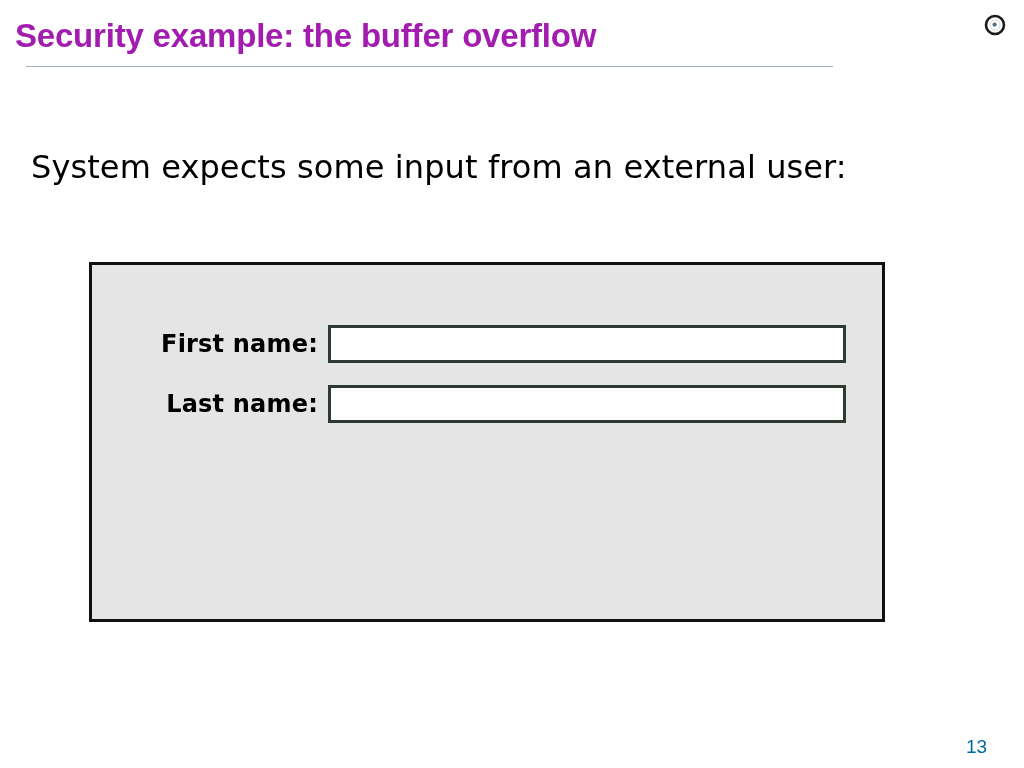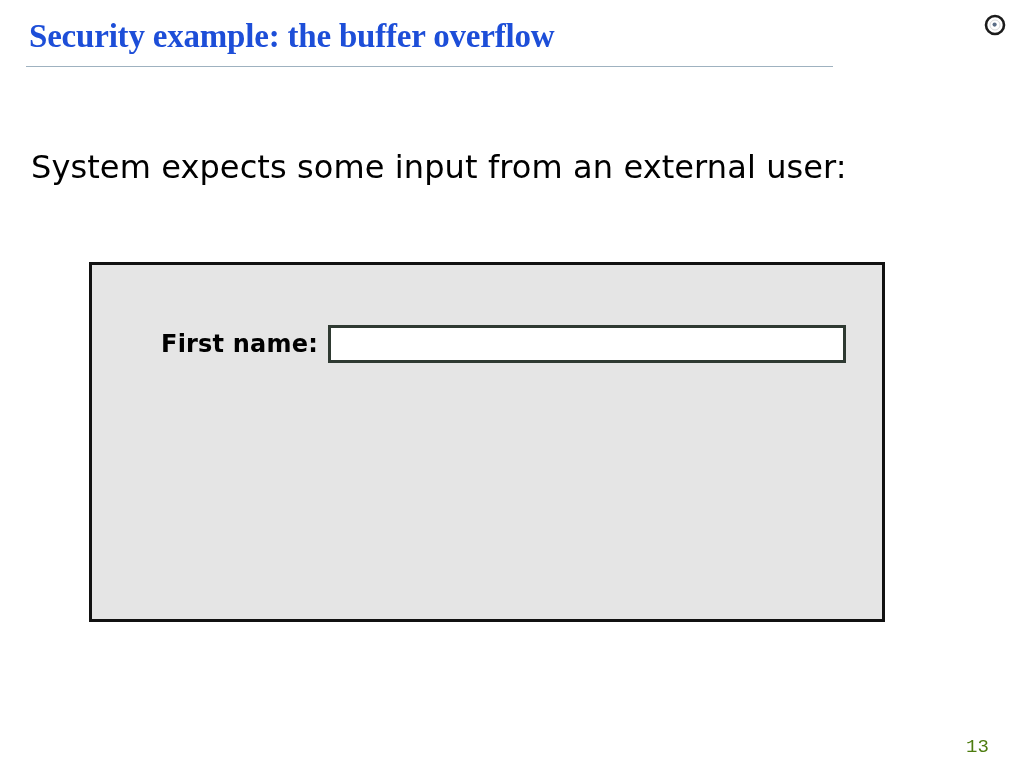--- a/index.html
+++ b/index.html
@@ -20,27 +20,27 @@
     position: absolute;
     inset: 0;
     width: 1024px;
     height: 768px;
     background: #ffffff;
   }
 
   
   .slide-title {
     position: absolute;
-    left: 29px;
+    left: 15px;
     top: 16px;
     width: 820px;
-    font-family: Liberation Serif, serif;
+    font-family: Liberation Sans, sans-serif;
     font-size: 33px;
     font-weight: bold;
-    color: #1d4ed8;
+    color: #a21caf;
     letter-spacing: -0.2px;
     line-height: 40px;
     white-space: nowrap;
   }
 
   .title-rule {
     position: absolute;
     left: 26px;
     top: 66px;
     width: 807px;
@@ -131,23 +131,23 @@
     outline: none;
     border-radius: 0;
   }
   .field-input::placeholder { color: #FFFFFF; opacity: 0; }
 
   
   .page-number {
     position: absolute;
     left: 966px;
     top: 736px;
-    font-family: Liberation Mono, monospace;
+    font-family: Liberation Sans, sans-serif;
     font-size: 19px;
-    color: #4d7c0f;
+    color: #0369a1;
     white-space: nowrap;
   }
 </style>
 </head>
 <body>
 
 <div class="slide">
 
   <div class="slide-title">Security example: the buffer overflow</div>
 
@@ -164,20 +164,24 @@
   <div class="body-line">System expects some input from an external user:</div>
 
   <div class="form-panel">
     <div class="form-rows">
 
       <div class="form-row r0">
         <span class="field-label">First name:</span>
         <input class="field-input" type="text" value="" style="">
       </div>
 
+      <div class="form-row r1">
+        <span class="field-label">Last name:</span>
+        <input class="field-input" type="text" value="" style="">
+      </div>
 
 
     </div>
   </div>
 
   <div class="page-number">13</div>
 
 </div>
 
 </body></html>

